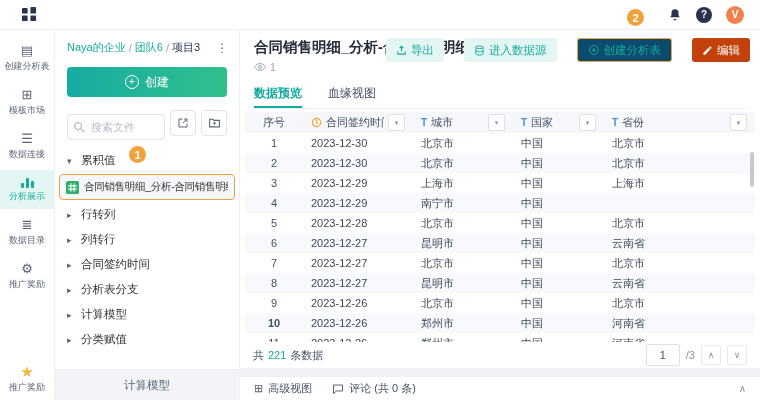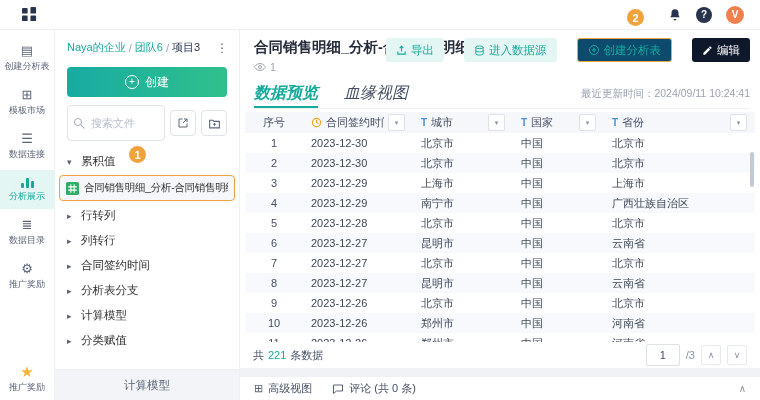--- a/index.html
+++ b/index.html
@@ -33,22 +33,22 @@
           border-right:1px solid #eef0f3;box-sizing:border-box;display:flex;flex-direction:column;}
   .crumb{display:flex;align-items:center;gap:3px;padding:10px 10px 4px 12px;font-size:11px;color:#28334e;white-space:nowrap;}
   .crumb .teal{color:#14ab9c;cursor:pointer;}
   .crumb .sep{color:#9aa2b1;}
   .crumb-more{margin-left:auto;color:#5b6477;cursor:pointer;font-size:12px;letter-spacing:1px;}
   .create-btn{margin:8px 12px 4px;height:30px;border:0;border-radius:4px;cursor:pointer;
               background:linear-gradient(90deg,#17aba2,#30c08c);color:#fff;font-size:12px;
               display:flex;align-items:center;justify-content:center;gap:6px;font-family:inherit;}
   .plus-ring{width:12px;height:12px;border:1px solid #fff;border-radius:50%;font-size:10px;line-height:11px;text-align:center;}
   .search-row{display:flex;align-items:center;gap:5px;margin:4px 12px 6px;}
-  .search-box{flex:1;height:36px;border:1px solid #dfe3ea;border-radius:4px;display:flex;align-items:center;
-              padding:0 6px;gap:4px;box-sizing:border-box;}
+  .search-box{flex:1;height:26px;border:1px solid #dfe3ea;border-radius:4px;display:flex;align-items:center;
+              padding:0 6px;gap:4px;box-sizing:border-box;margin-top:9px;}
   .search-box input{border:0;outline:0;width:100%;font-size:11px;color:#333;font-family:inherit;background:transparent;}
   .search-box input::placeholder{color:#b6bcc8;}
   .mag{position:relative;width:11px;height:11px;flex:0 0 auto;}
   .mag::before{content:"";position:absolute;width:6px;height:6px;border:1.3px solid #a3aab7;border-radius:50%;left:0;top:0;}
   .mag::after{content:"";position:absolute;width:5px;height:1.3px;background:#a3aab7;transform:rotate(45deg);left:6px;top:8px;}
   .sq-btn{width:26px;height:26px;border:1px solid #dfe3ea;border-radius:4px;background:#fff;cursor:pointer;
           display:flex;align-items:center;justify-content:center;padding:0;}
   .tree{flex:1;overflow:hidden;padding-top:2px;}
   .tree-row{display:flex;align-items:center;gap:6px;height:25px;padding:0 12px;font-size:11.5px;color:#333;cursor:pointer;}
   .tree-arrow{font-size:9px;color:#5b6477;width:8px;}
@@ -63,25 +63,25 @@
   
   .main{position:absolute;top:30px;left:240px;width:520px;height:370px;background:#fff;box-sizing:border-box;}
   .mheader{padding:8px 14px 0;}
   .mtitle{font-size:14.5px;font-weight:bold;color:#252b3a;}
   .mmeta{display:flex;align-items:center;gap:4px;margin-top:4px;font-size:10.5px;color:#9aa2b1;}
   .actions{position:absolute;top:8px;right:10px;display:flex;gap:20px;align-items:center;}
   .btn{height:24px;border-radius:3px;font-size:11.5px;display:flex;align-items:center;gap:4px;
        padding:0 10px;cursor:pointer;border:0;font-family:inherit;white-space:nowrap;}
   .btn.soft{background:#e4f6f3;color:#14ab9c;}
   .btn.outline{background:#0c4a6e;color:#14ab9c;border:1.5px solid #f0a23c;}
-  .btn.solid{background:#0f172a;color:#fff;}
+  .btn.solid{background:#c2410c;color:#fff;}
   .mtabs{position:absolute;top:50px;left:14px;right:10px;height:28px;display:flex;align-items:stretch;
          border-bottom:1px solid #edf0f4;}
-  .mtab{margin-right:26px;font-size:16px;color:#454f63;display:flex;align-items:center;cursor:pointer;
-        border-bottom:2px solid transparent;box-sizing:border-box;font-style:italic;}
+  .mtab{margin-right:26px;font-size:12px;color:#454f63;display:flex;align-items:center;cursor:pointer;
+        border-bottom:2px solid transparent;box-sizing:border-box;}
   .mtab.active{color:#14ab9c;border-bottom-color:#14ab9c;font-weight:bold;}
   .last-update{margin-left:auto;font-size:10.5px;color:#9aa2b1;align-self:center;}
   
   .tbl{position:absolute;top:82px;left:5px;right:5px;bottom:58px;overflow:hidden;font-size:11px;}
   .thead{display:flex;background:#f5f7fa;height:21px;align-items:center;color:#454f63;}
   .th{display:flex;align-items:center;gap:4px;padding:0 8px;box-sizing:border-box;height:100%;}
   .th .lbl{white-space:nowrap;overflow:hidden;}
   .ticon{color:#4a90d9;font-weight:bold;font-size:10px;}
   .dd{margin-left:auto;width:15px;height:15px;border:1px solid #dde1e8;border-radius:2px;background:#fff;
       display:flex;align-items:center;justify-content:center;font-size:7px;color:#8a93a5;flex:0 0 auto;cursor:pointer;}
@@ -289,21 +289,20 @@
         <svg width="11" height="11" viewBox="0 0 24 24" fill="#fff">
             <path d="M3 17.2V21h3.8L17.9 9.9l-3.8-3.8L3 17.2zM20.7 7.1c.4-.4.4-1 0-1.4l-2.4-2.4c-.4-.4-1-.4-1.4 0l-1.8 1.8 3.8 3.8 1.8-1.8z"></path>
           </svg>
         <span>编辑</span>
       </button>
     </div>
 
     <div class="mtabs">
       <div class="mtab active">数据预览</div>
       <div class="mtab">血缘视图</div>
-      <span class="last-update">最近更新时间：2024/09/11 10:24:41</span>
     </div>
 
     <div class="tbl">
       <div class="thead" id="thead">
           <div class="th c-idx" style="width: 58px;">
             <span class="lbl">序号</span>
           </div>
           <div class="th" style="width: 110px;">
             <span style="display: flex;">
               <svg width="11" height="11" viewBox="0 0 24 24" fill="none" stroke="#f5a623" stroke-width="2.4">
@@ -350,21 +349,20 @@
             <div class="td" style="width: 110px;">2023-12-29</div>
             <div class="td" style="width: 100px;">上海市</div>
             <div class="td" style="width: 91px;">中国</div>
             <div class="td" style="flex: 1 1 0%;">上海市</div>
           </div>
           <div class="tr alt">
             <div class="td c-idx" style="width: 58px;">4</div>
             <div class="td" style="width: 110px;">2023-12-29</div>
             <div class="td" style="width: 100px;">南宁市</div>
             <div class="td" style="width: 91px;">中国</div>
-            <div class="td" style="flex: 1 1 0%;">广西壮族自治区</div>
           </div>
           <div class="tr">
             <div class="td c-idx" style="width: 58px;">5</div>
             <div class="td" style="width: 110px;">2023-12-28</div>
             <div class="td" style="width: 100px;">北京市</div>
             <div class="td" style="width: 91px;">中国</div>
             <div class="td" style="flex: 1 1 0%;">北京市</div>
           </div>
           <div class="tr alt">
             <div class="td c-idx" style="width: 58px;">6</div>
@@ -388,21 +386,21 @@
             <div class="td" style="flex: 1 1 0%;">云南省</div>
           </div>
           <div class="tr">
             <div class="td c-idx" style="width: 58px;">9</div>
             <div class="td" style="width: 110px;">2023-12-26</div>
             <div class="td" style="width: 100px;">北京市</div>
             <div class="td" style="width: 91px;">中国</div>
             <div class="td" style="flex: 1 1 0%;">北京市</div>
           </div>
           <div class="tr alt">
-            <div class="td c-idx" style="width: 58px;">10</div>
+            <div class="td c-idx" style="width: 58px; font-weight: bold;">10</div>
             <div class="td" style="width: 110px;">2023-12-26</div>
             <div class="td" style="width: 100px;">郑州市</div>
             <div class="td" style="width: 91px;">中国</div>
             <div class="td" style="flex: 1 1 0%;">河南省</div>
           </div>
           <div class="tr">
             <div class="td c-idx" style="width: 58px;">11</div>
             <div class="td" style="width: 110px;">2023-12-26</div>
             <div class="td" style="width: 100px;">郑州市</div>
             <div class="td" style="width: 91px;">中国</div>

